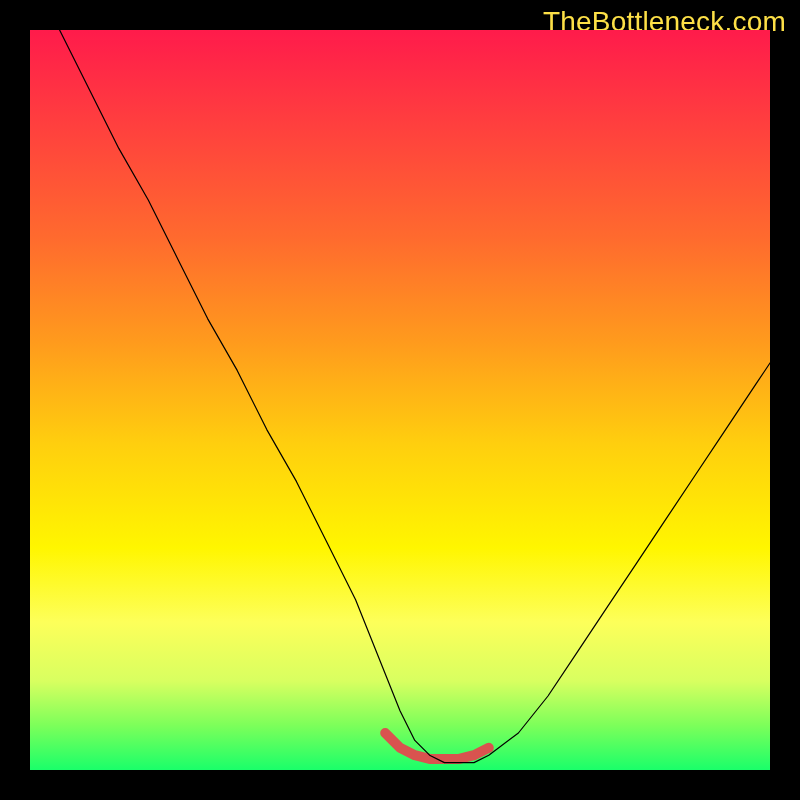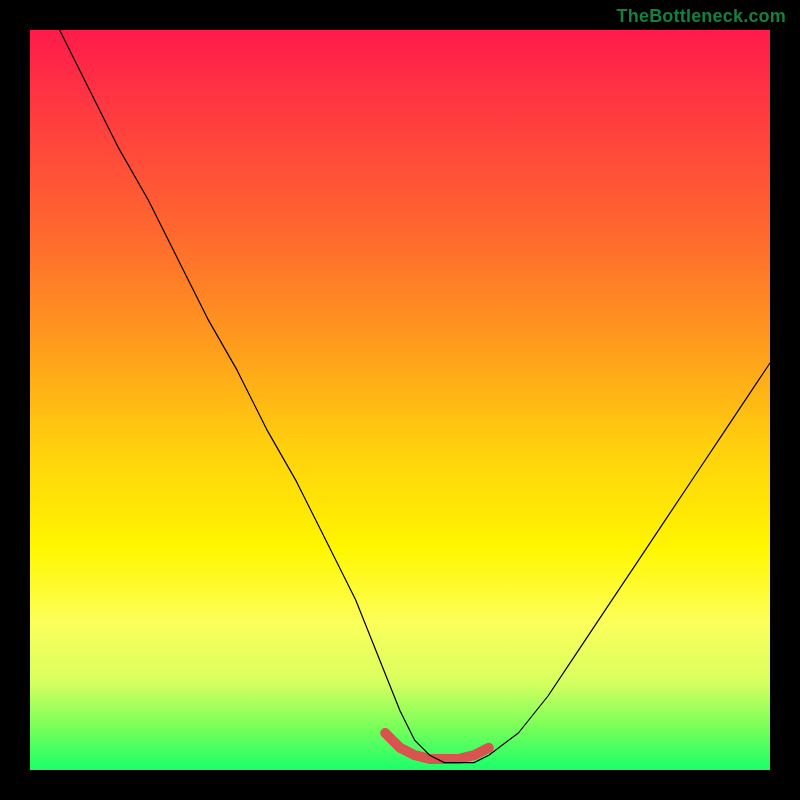--- a/index.html
+++ b/index.html
@@ -14,23 +14,23 @@
   .frame {
     position: relative;
     width: 800px;
     height: 800px;
     background: #000;
   }
   .watermark {
     position: absolute;
     top: 6px;
     right: 14px;
-    color: #15803d;
-    font-size: 18px;
-    font-weight: 700;
+    color: #fde047;
+    font-size: 28px;
+    font-weight: 400;
     letter-spacing: 0.2px;
     user-select: none;
   }
   .plot-area {
     position: absolute;
     left: 30px;
     top: 30px;
     width: 740px;
     height: 740px;
     

